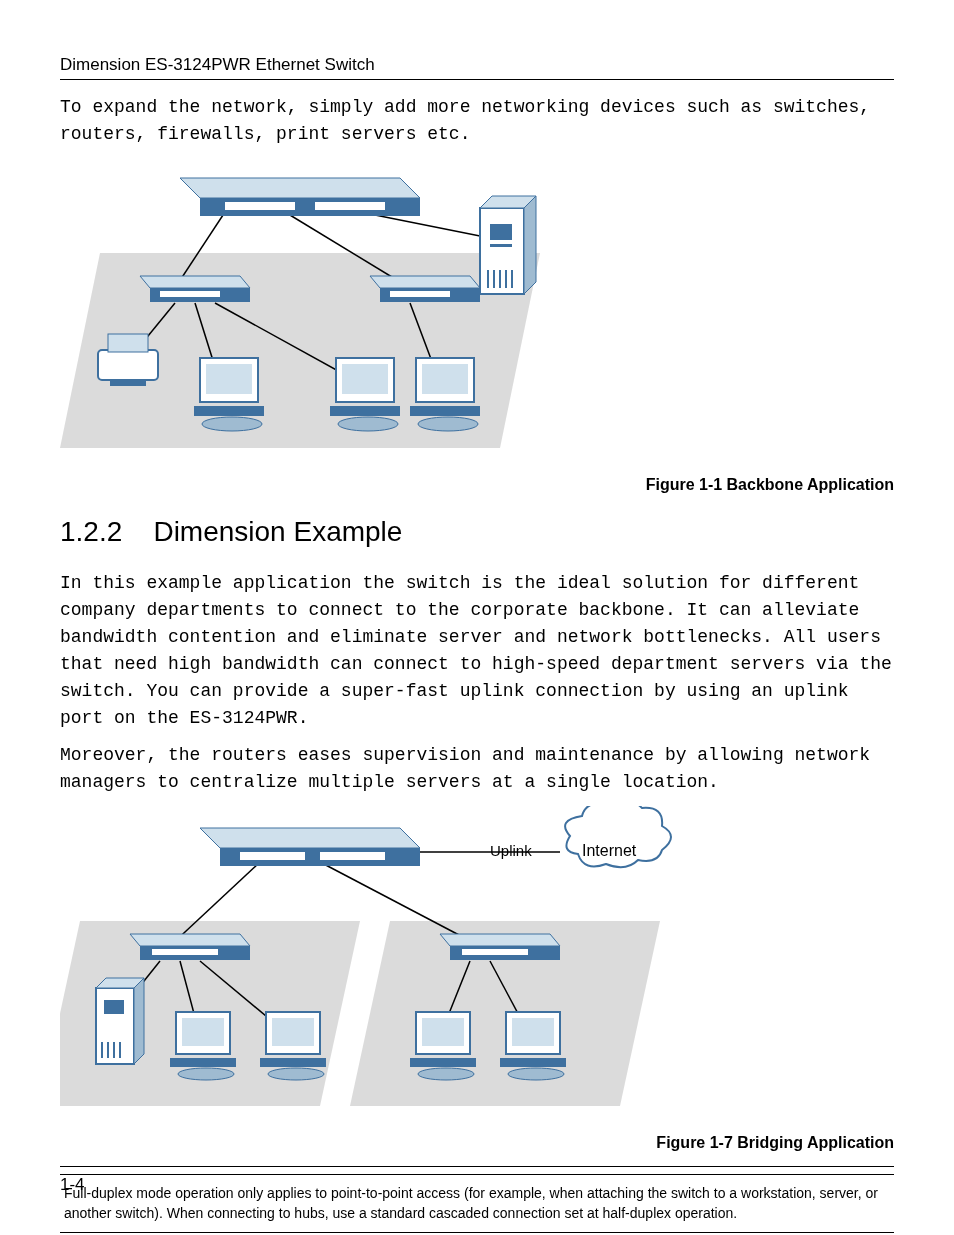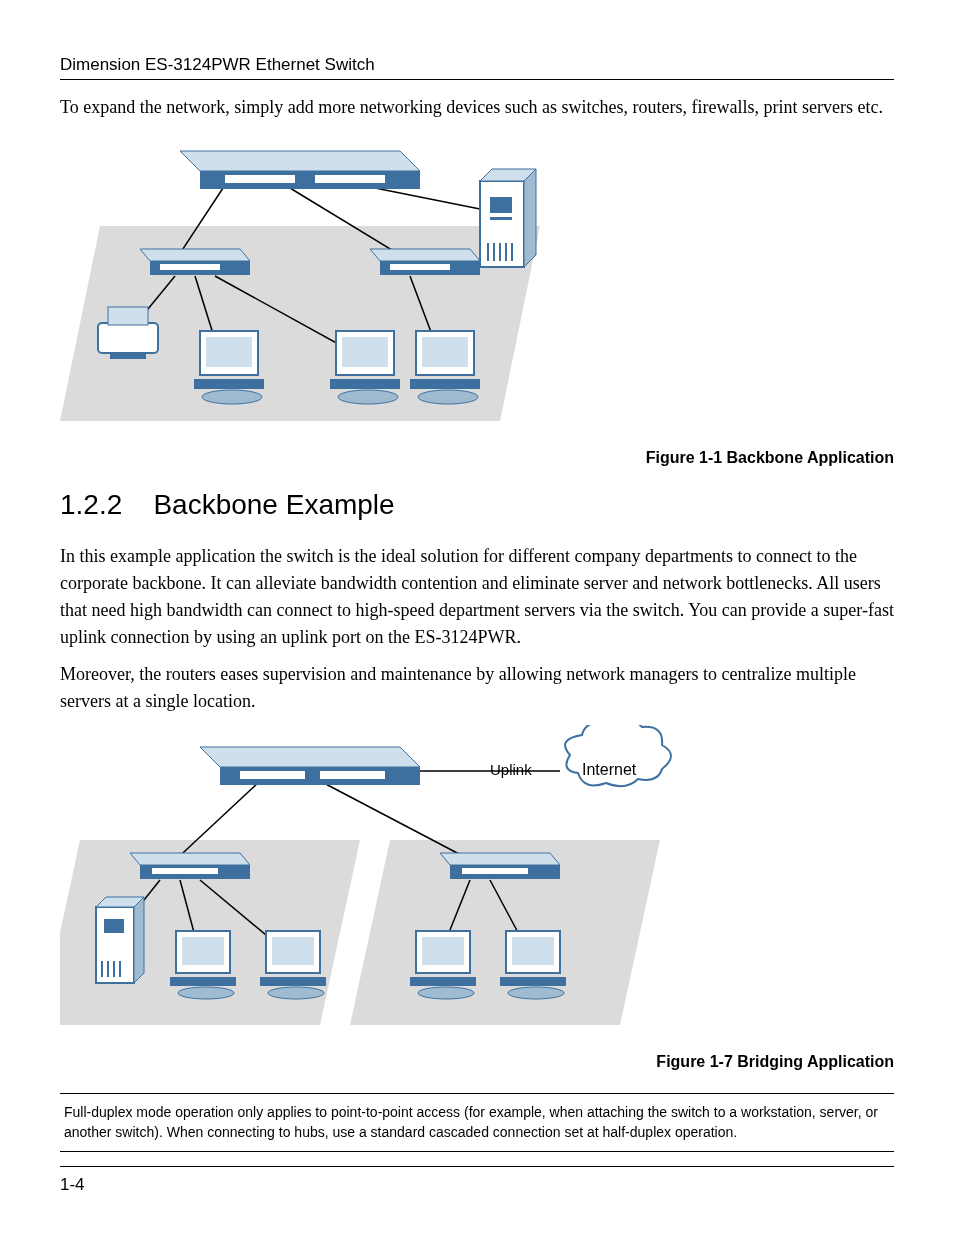--- a/index.html
+++ b/index.html
@@ -19,20 +19,21 @@
   }
   .header-rule {
     border: none;
     border-top: 1.5px solid #000;
     margin-bottom: 14px;
   }
   .body-text {
     font-size: 18px;
     line-height: 1.5;
     margin-bottom: 10px;
+    font-family: Liberation Mono, monospace;
   }
   .figure-wrap {
     text-align: left;
     margin: 8px 0 14px 0;
   }
   .figure-wrap svg { display: inline-block; }
   .figure-caption {
     font-family: Arial, Helvetica, sans-serif;
     font-weight: bold;
     font-size: 16px;
@@ -156,21 +157,21 @@
     <rect x="362" y="206" width="46" height="30" fill="#cfe0ec"></rect>
     <rect x="350" y="248" width="70" height="10" fill="#3e709f"></rect>
     <ellipse cx="388" cy="266" rx="30" ry="7" fill="#9fbbd1" stroke="#3e709f"></ellipse>
   </g>
 </svg>
 </div>
 <div class="figure-caption">Figure 1-1 Backbone Application</div>
 
 <h2 class="section-heading">
   <span>1.2.2</span>&nbsp;&nbsp;&nbsp;
-  <span>Backbone Example</span>
+  <span>Dimension Example</span>
 </h2>
 
 <p class="body-text">In this example application the switch is the ideal solution for different company departments to connect to the corporate backbone. It can alleviate bandwidth contention and eliminate server and network bottlenecks. All users that need high bandwidth can connect to high-speed department servers via the switch. You can provide a super-fast uplink connection by using an uplink port on the ES-3124PWR.</p>
 <p class="body-text">Moreover, the routers eases supervision and maintenance by allowing network managers to centralize multiple servers at a single location.</p>
 
 <div class="figure-wrap">
 <svg width="640" height="310" viewBox="0 0 640 310">
 
   <polygon points="20,115 300,115 260,300 -20,300" fill="#bdbdbd" opacity="0.55"></polygon>
   <polygon points="330,115 600,115 560,300 290,300" fill="#bdbdbd" opacity="0.55"></polygon>

